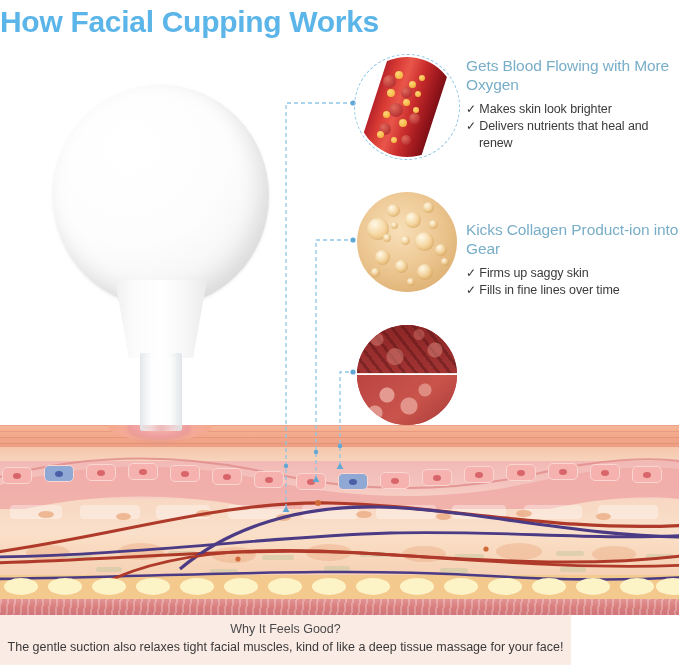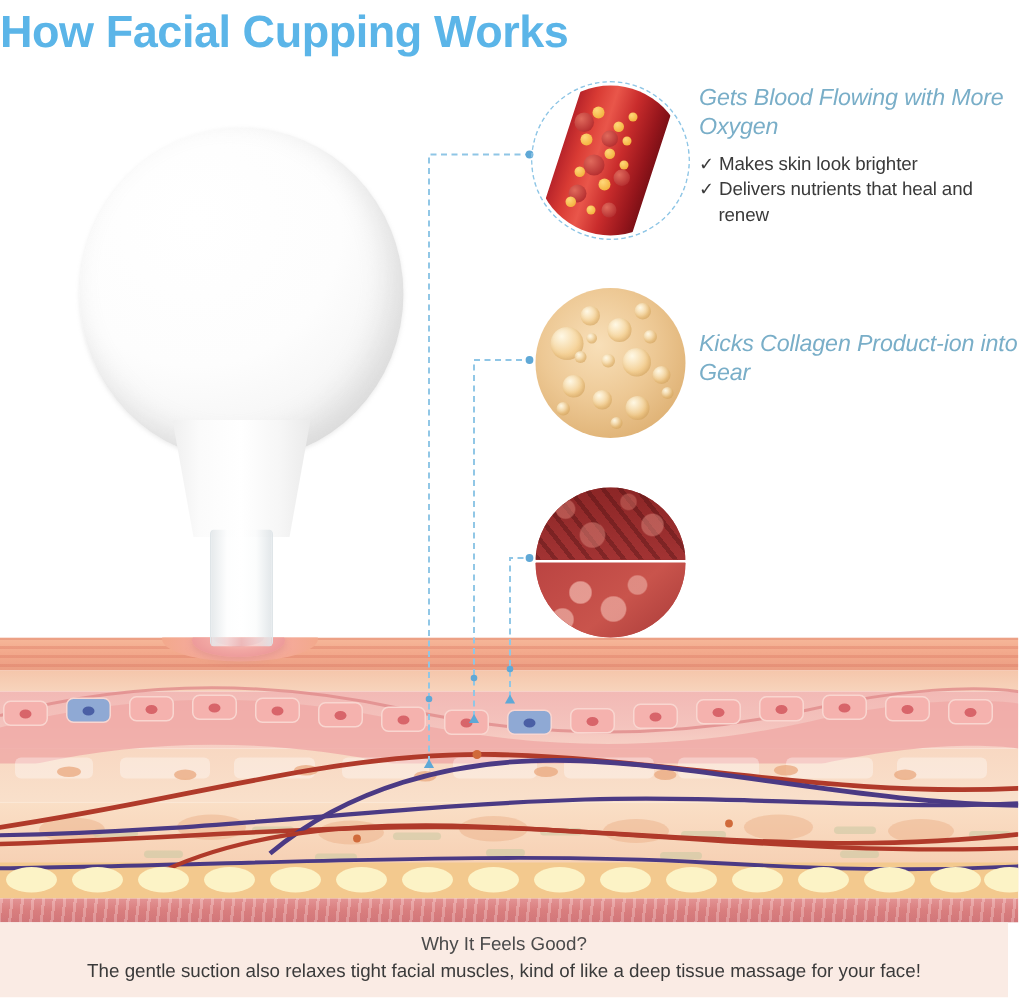--- a/index.html
+++ b/index.html
@@ -247,37 +247,36 @@
   }
 
   
   .block { position:absolute; left:466px; width:213px; }
   .block h2 {
     font-size:15.5px;
     font-weight:normal;
     color:#79AEC8;
     line-height:19px;
     letter-spacing:-0.1px;
-    font-style:italic;
   }
   .block ul { list-style:none; margin-top:7px; }
   .block li {
     font-size:12.5px;
     color:#3A3A3A;
     line-height:17px;
     letter-spacing:-0.1px;
     text-indent:-13px;
     padding-left:13px;
   }
   .chk { font-size:12px; color:#3A3A3A; }
 
   
   .footer {
     position:absolute;
-    left:0; top:615px; width:672px; height:50px;
+    left:0; top:615px; width:571px; height:50px;
     background:#FAEBE4;
     text-align:center;
     padding-top:6px;
   }
   .footer .f-title {
     font-size:12.5px;
     color:#4a4a4a;
     line-height:17px;
   }
   .footer .f-sub {
@@ -523,20 +522,26 @@
     <ul>
       <li><span class="chk">✓</span>
         <span>Makes skin look brighter</span></li>
       <li><span class="chk">✓</span>
         <span>Delivers nutrients that heal and renew</span></li>
     </ul>
   </div>
 
   <div class="block" style="top:192px;margin-top:28px;">
     <h2>Kicks Collagen Product-ion into Gear</h2>
+    <ul>
+      <li><span class="chk">✓</span>
+        <span>Firms up saggy skin</span></li>
+      <li><span class="chk">✓</span>
+        <span>Fills in fine lines over time</span></li>
+    </ul>
   </div>
 
   <div class="block" style="top:335px;">
   </div>
 
   <div class="footer">
     <div class="f-title">Why It Feels Good?</div>
     <div class="f-sub">The gentle suction also relaxes tight facial muscles, kind of like a deep tissue massage for your face!</div>
   </div>
 

